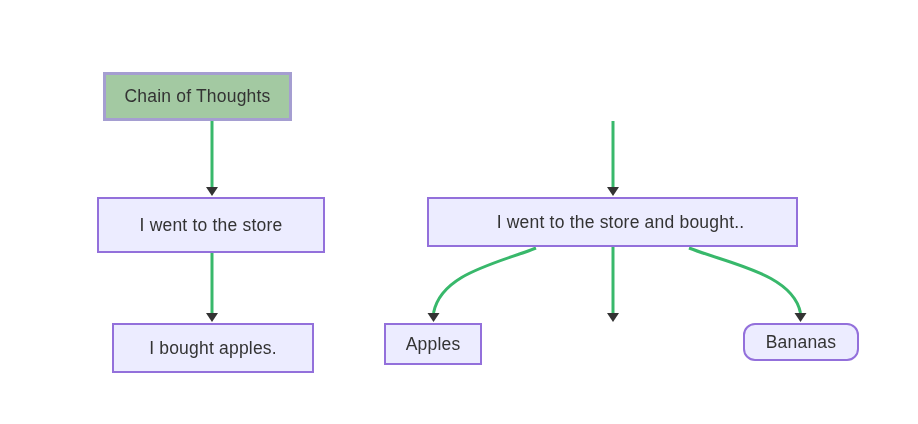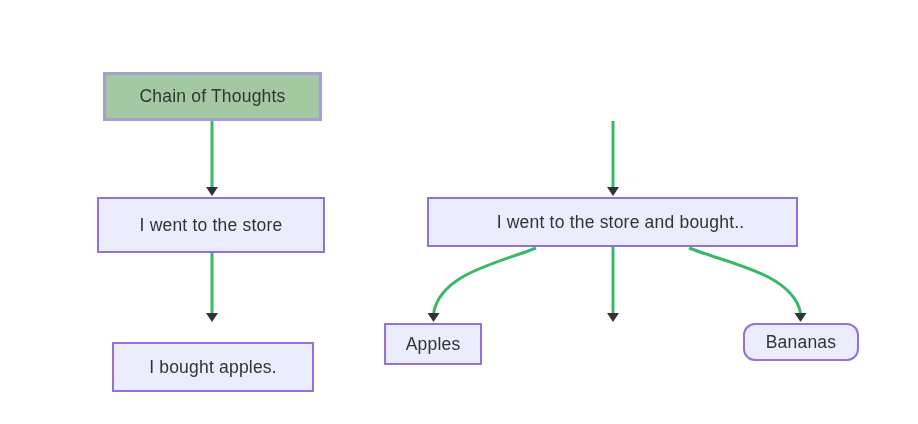--- a/index.html
+++ b/index.html
@@ -32,23 +32,23 @@
     font-size:17.5px;
     letter-spacing:0.2px;
     text-align:center;
     white-space:nowrap;
   }
   .node.title{
     background:var(--title-fill);
     border:3px solid var(--title-border);
   }
   
-  .n-chain-title {left:103px;top:72px; width:219px;height:49px;}
+  .n-chain-title {left:103px;top:72px; width:189px;height:49px;}
   .n-chain-step1 {left:97px; top:197px;width:228px;height:56px;}
-  .n-chain-step2 {left:112px;top:323px;width:202px;height:50px;margin-top:19px;}
+  .n-chain-step2 {left:112px;top:323px;width:202px;height:50px;}
   .n-tree-title  {left:509px;top:71px; width:208px;height:50px;}
   .n-tree-root   {left:427px;top:197px;width:371px;height:50px;padding-left:16px;}
   .n-tree-leaf1  {left:384px;top:323px;width:98px; height:42px;}
   .n-tree-leaf2  {left:558px;top:323px;width:111px;height:50px;}
   .n-tree-leaf3  {left:743px;top:323px;width:116px;height:38px;border-radius:12px;}
 </style>
 </head>
 <body>
 
 <div class="canvas">

